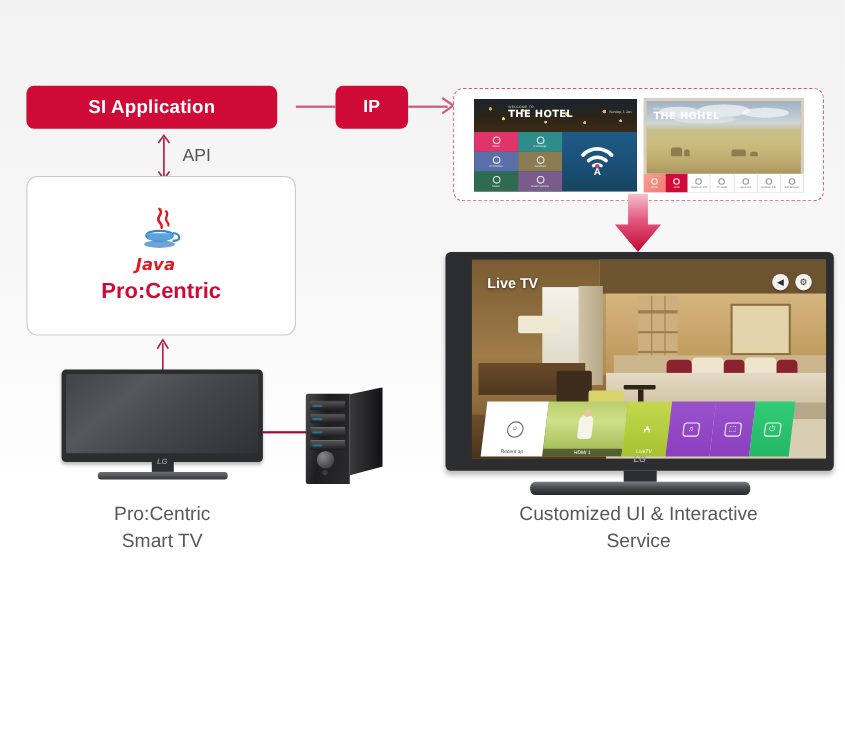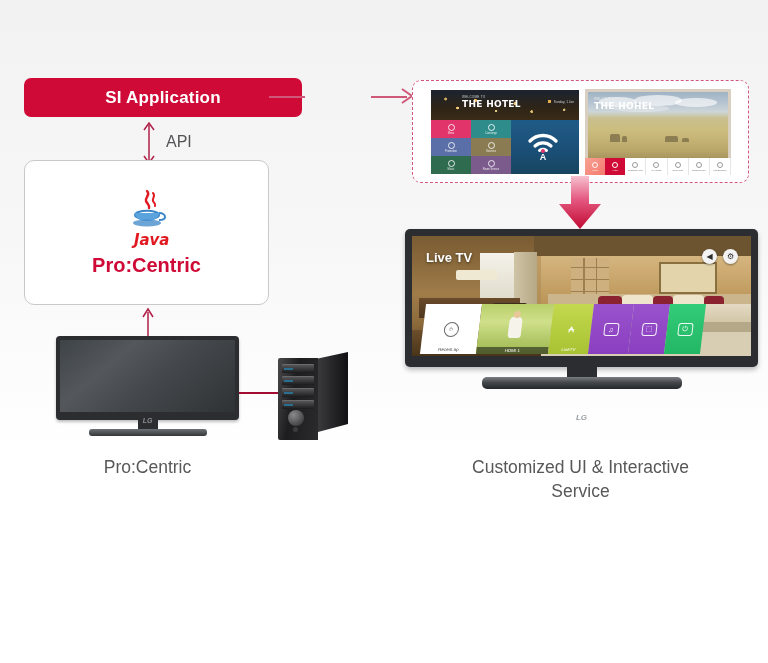--- a/index.html
+++ b/index.html
@@ -19,39 +19,39 @@
   .abs { position: absolute; }
 
   
   .pill {
     background: #cf0a36;
     border-radius: 7px;
     color: #fff;
     display: flex; align-items: center; justify-content: center;
     font-size: 17px; font-weight: bold; letter-spacing: .2px;
   }
-  #si-box { left: 24px; top: 78px; width: 278px; height: 39px; }
+  #si-box { left: 24px; top: 78px; width: 228px; height: 39px; }
   #ip-box { left: 305px; top: 78px; width: 66px; height: 39px; font-size: 16px; }
 
   
   .hline { background: #cf5878; height: 2px; }
   .hline-dark { background: #a30b32; height: 1.5px; }
 
   
   #mw-card {
     left: 24px; top: 160px; width: 245px; height: 145px;
     border: 1px solid #c9c9cc; border-radius: 10px; background: #fff;
     display: flex; flex-direction: column; align-items: center; justify-content: center;
   }
   #logo-row { display: flex; align-items: flex-end; gap: 13px; height: 60px; margin-bottom: 2px; }
   #mw-title { color: #cf0a36; font-size: 20px; font-weight: bold; margin-top: 4px; }
   #mw-sub  { color: #545456; font-size: 17px; margin-top: 2px; }
 
   
-  .javawrap { width: 46px; text-align: right; }
+  .javawrap { width: 46px; text-align: left; }
   .javaword {
     color: #e11a22; font-size: 15px; font-weight: bold;
     font-style: italic; line-height: 1; margin-top: -2px;
     font-family: "DejaVu Sans", sans-serif;
   }
   
   .h5wrap { width: 42px; text-align: center; }
   .h5word {
     color: #1a1a1a; font-size: 9.5px; font-weight: bold; letter-spacing: .8px;
     line-height: 1; margin-bottom: 1px; font-family: "DejaVu Sans", sans-serif;
@@ -194,22 +194,22 @@
   .mb-tile.peach { background: linear-gradient(135deg, #f7a394, #f4786d); border-right: none; }
   .mb-tile.peach .g { border-color: rgba(255,255,255,.9); }
   .mb-tile.peach .t { color: rgba(255,255,255,.95); }
 
   
   #down-arrow { left: 555px; top: 176px; width: 50px; height: 54px; }
 
   
   #tv-big { left: 405px; top: 229px; width: 353px; height: 215px; }
   .bigbezel {
-    width: 353px; height: 138px; background: #2b2d30;
-    border-radius: 5px; padding: 7px 7px 11px 7px;
+    width: 353px; height: 199px; background: #2b2d30;
+    border-radius: 5px; padding: 7px 7px 11px 24px;
     box-shadow: 0 3px 5px rgba(0,0,0,.25);
   }
   .bigscreen { position: relative; width: 100%; height: 100%; overflow: hidden; background: #5d4526; }
 
   
   .room {
     position: absolute; inset: 0;
     background: linear-gradient(to bottom, #7a5c33 0%, #8a6a3c 22%, #a07c49 48%, #8d6b3c 72%, #5f4624 100%);
   }
   .rm { position: absolute; }
@@ -283,20 +283,23 @@
 <body>
 
 <div id="stage">
 
   <div class="abs pill" id="si-box">
     <span>SI Application</span>
   </div>
 
   <div class="abs hline" style="left:269px; top:96px; width:36px;"></div>
 
+  <div class="abs pill" id="ip-box">
+    <span>IP</span>
+  </div>
 
   <div class="abs hline" style="left:371px; top:96px; width:36px;"></div>
   <svg class="abs" style="left:400px; top:87px;" width="16" height="18" viewBox="0 0 16 18">
     <polyline points="2,2 12,9 2,16" fill="none" stroke="#cf5878" stroke-width="2"></polyline>
   </svg>
 
   <svg class="abs" style="left:140px; top:120px;" width="18" height="46" viewBox="0 0 18 46">
     <line x1="9" y1="5" x2="9" y2="41" stroke="#b01f47" stroke-width="1.5"></line>
     <polyline points="4,10 9,3 14,10" fill="none" stroke="#b01f47" stroke-width="1.5"></polyline>
     <polyline points="4,36 9,43 14,36" fill="none" stroke="#b01f47" stroke-width="1.5"></polyline>
@@ -353,20 +356,21 @@
       <div class="bay" style="top:42px;">
           <i></i>
         </div>
       <div class="srv-knob"></div>
       <div class="srv-dot"></div>
     </div>
   </div>
 
   <div class="abs caption" id="cap-tv">
     <div>Pro:Centric</div>
+    <div>Smart TV</div>
   </div>
   <div class="abs caption" id="cap-big">
     <div>Customized UI &amp; Interactive</div>
     <div>Service</div>
   </div>
 
   <div class="abs" id="dash-panel">
 
     <div class="abs" id="mini-a">
       <div class="mini-hero-a">

